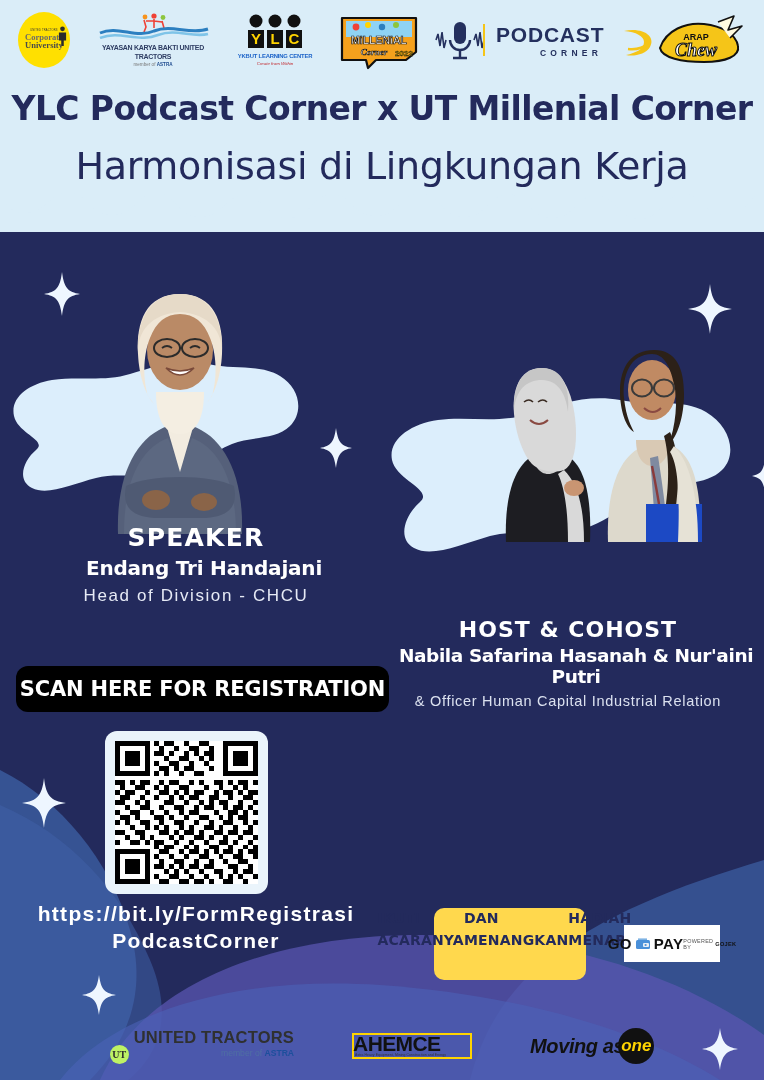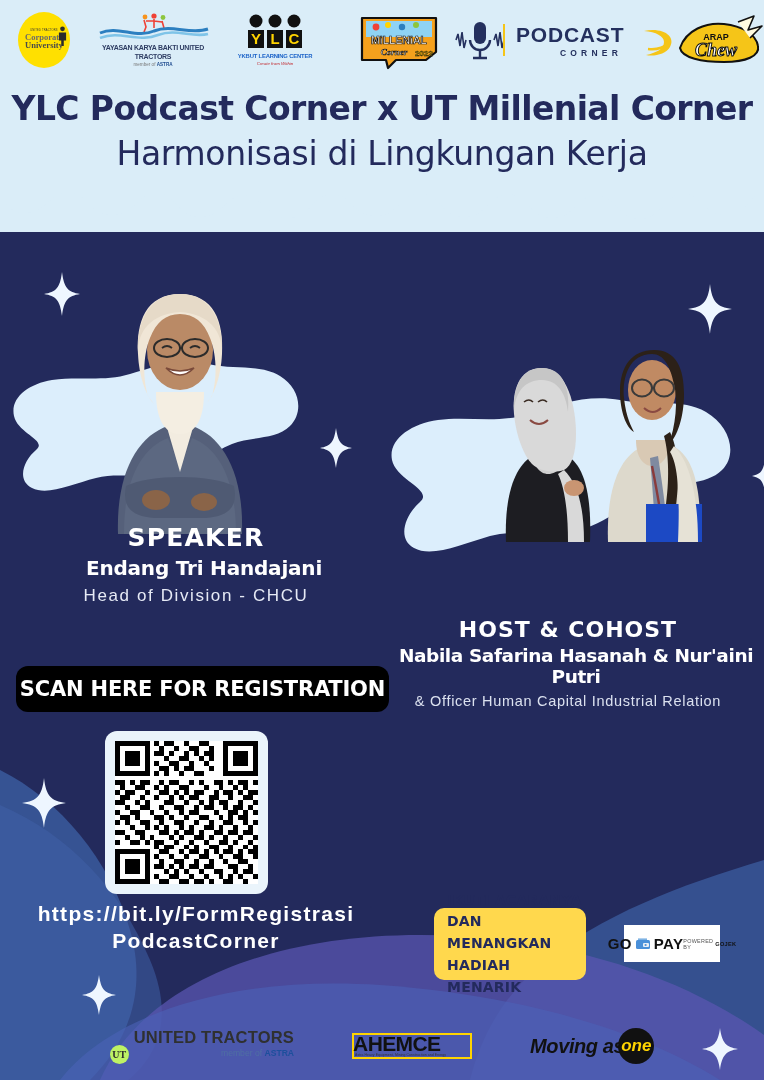--- a/index.html
+++ b/index.html
@@ -27,21 +27,21 @@
   
   .blobs{ position:absolute; left:0; top:0; width:764px; height:1080px; z-index:1; }
 
   
   .logo-row{
     position:absolute; top:0; left:0; width:764px; height:80px;
     z-index:6;
     display:flex; align-items:center;
   }
   .logo-left{ display:flex; align-items:center; gap:14px; padding-left:14px; }
-  .logo-right{ display:flex; align-items:center; gap:10px; margin-left:auto; padding-right:0; }
+  .logo-right{ display:flex; align-items:center; gap:10px; margin-left:auto; padding-right:20px; }
 
   .lg-cu{ position:relative; width:60px; height:56px; display:flex; align-items:center; justify-content:center; }
   .lg-cu .disc{ position:absolute; width:52px; height:56px; border-radius:50%; background:#ffe000; }
   .lg-cu .txt{ position:relative; text-align:center; line-height:1.0; }
   .lg-cu .t1{ font-size:2.6px; letter-spacing:.2px; color:#333; }
   .lg-cu .t2{ font-size:8.5px; font-weight:700; color:#6a6a6a; font-family:"Liberation Serif",serif; }
   .lg-cu .t3{ font-size:8.5px; font-weight:700; color:#4a4a4a; font-family:"Liberation Serif",serif; }
   .lg-cu .person{ position:absolute; right:7px; top:14px; width:9px; height:20px; }
 
   .lg-ykb{ width:130px; text-align:center; }
@@ -68,23 +68,23 @@
     font-family:"DejaVu Sans", sans-serif;
     font-weight:bold;
     font-size:34px;
     color:#232a5c;
     letter-spacing:-0.6px;
     transform:scaleX(.97);
     white-space:nowrap;
   }
   .title-sub{
     font-family:"DejaVu Sans", sans-serif;
-    font-size:33px;
+    font-size:38px;
     color:#232a5c;
-    margin-top:6px;
+    margin-top:16px;
     font-weight:400;
     letter-spacing:-.3px;
   }
 
   
   .brush-speaker{ position:absolute; left:8px; top:320px; width:300px; height:200px; z-index:3; }
   .brush-hosts{ position:absolute; left:382px; top:352px; width:362px; height:230px; z-index:3; }
 
   .photo{ position:absolute; z-index:4; }
   .ph-speaker{ left:80px; top:272px; width:200px; height:262px; }
@@ -151,21 +151,21 @@
     display:flex; flex-direction:column; align-items:center; justify-content:center;
   }
   .date-1{ font-family:"DejaVu Sans",sans-serif; font-weight:bold; font-size:27px; color:#fff; letter-spacing:-.3px; }
   .date-2{ font-family:"Liberation Sans",sans-serif; font-weight:300; font-size:23px; color:#e6eaf5; letter-spacing:2px; margin-top:3px; }
   .date-3{ font-family:"DejaVu Sans",sans-serif; font-weight:bold; font-size:25px; color:#fff; letter-spacing:1.2px; margin-top:4px; }
 
   
   .prize{
     position:absolute; left:434px; top:908px; width:152px; height:72px;
     background:#ffd84d; border-radius:10px; z-index:8;
-    display:flex; flex-direction:column; justify-content:center; padding-left:13px;
+    display:flex; flex-direction:row; justify-content:center; 
   }
   .prize div{
     font-family:"DejaVu Sans",sans-serif; font-weight:bold;
     font-size:14px; color:#232a5c; line-height:1.55; letter-spacing:.2px;
   }
 
   
   .gopay{
     position:absolute; left:624px; top:925px; width:96px; height:37px;
     background:#fff; z-index:8; display:flex; flex-direction:row;

